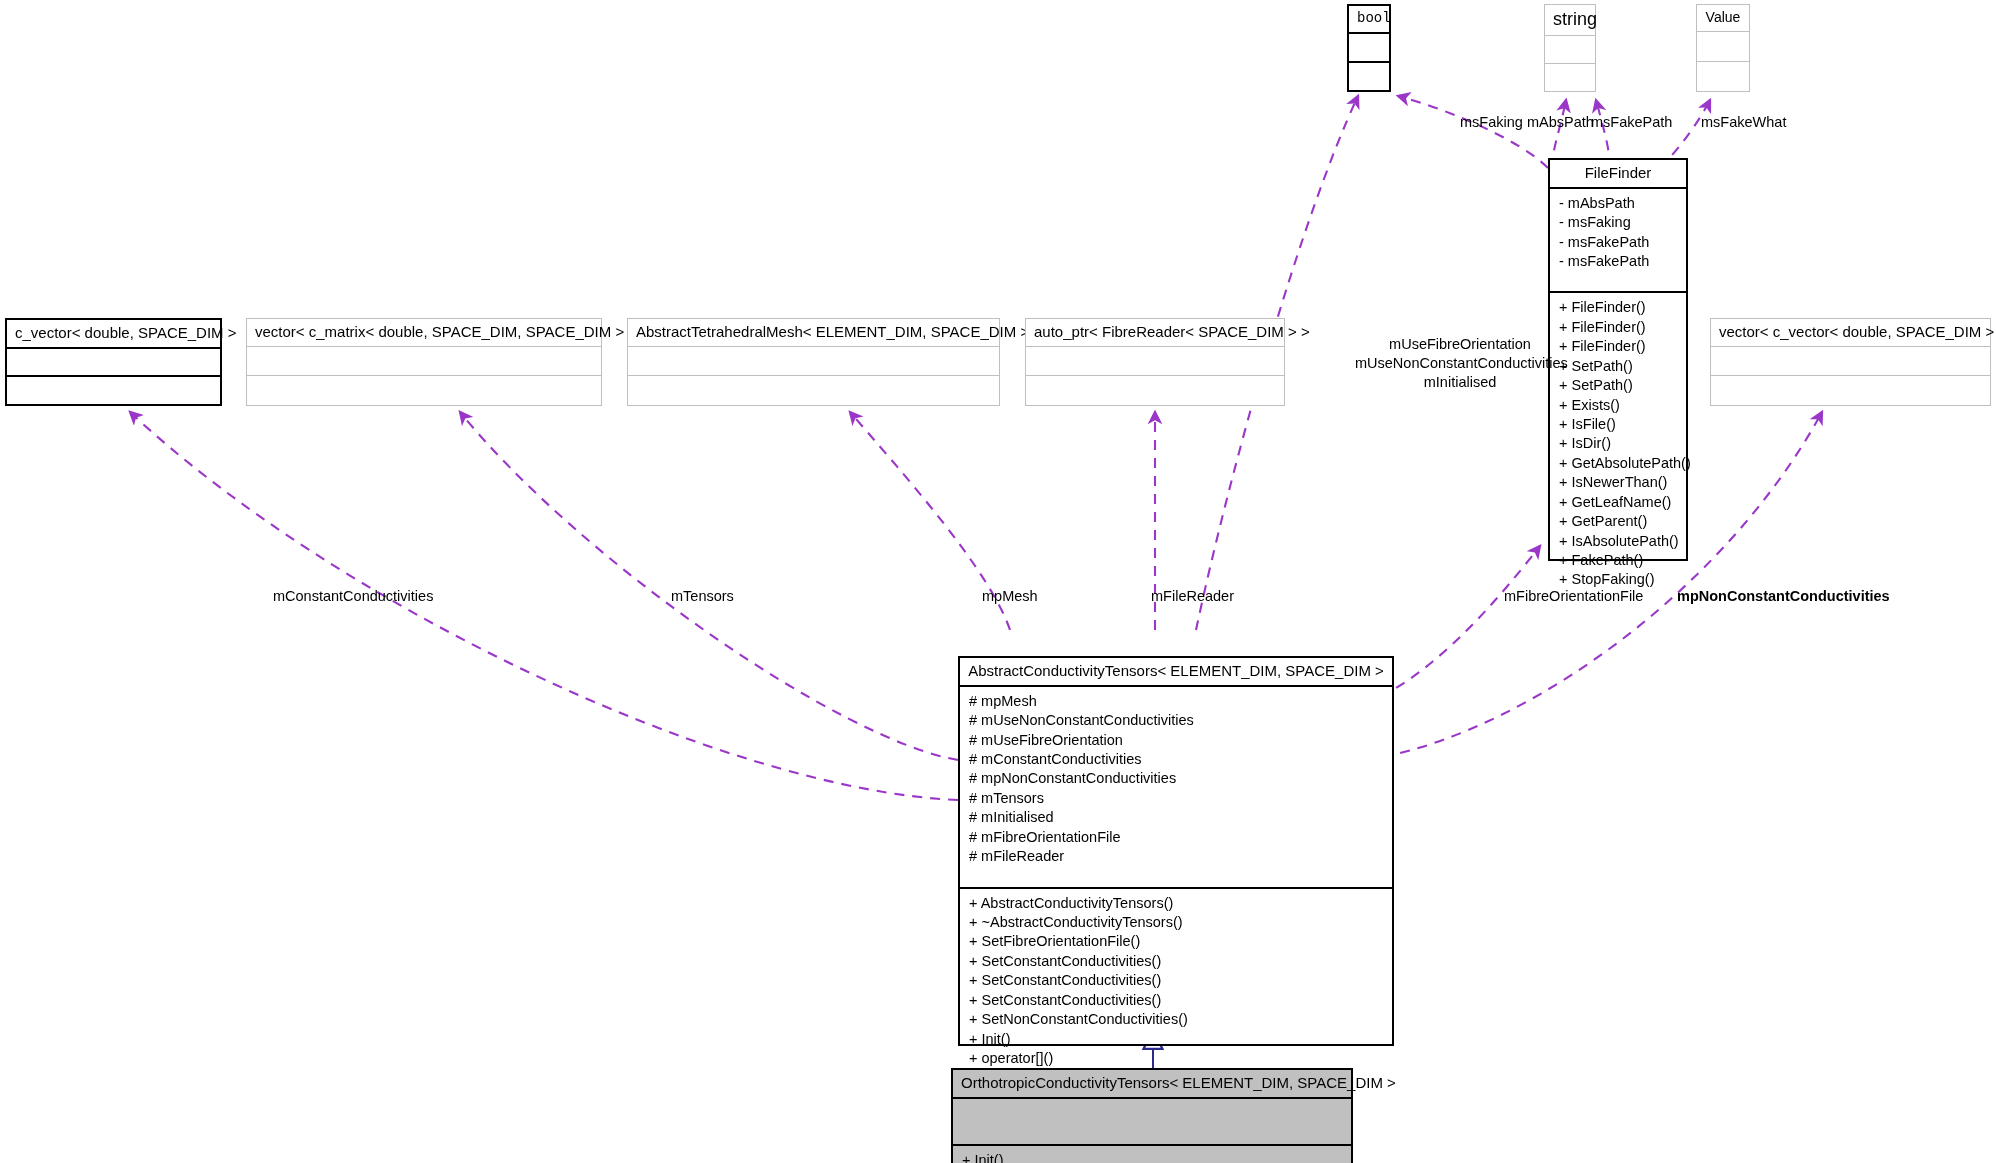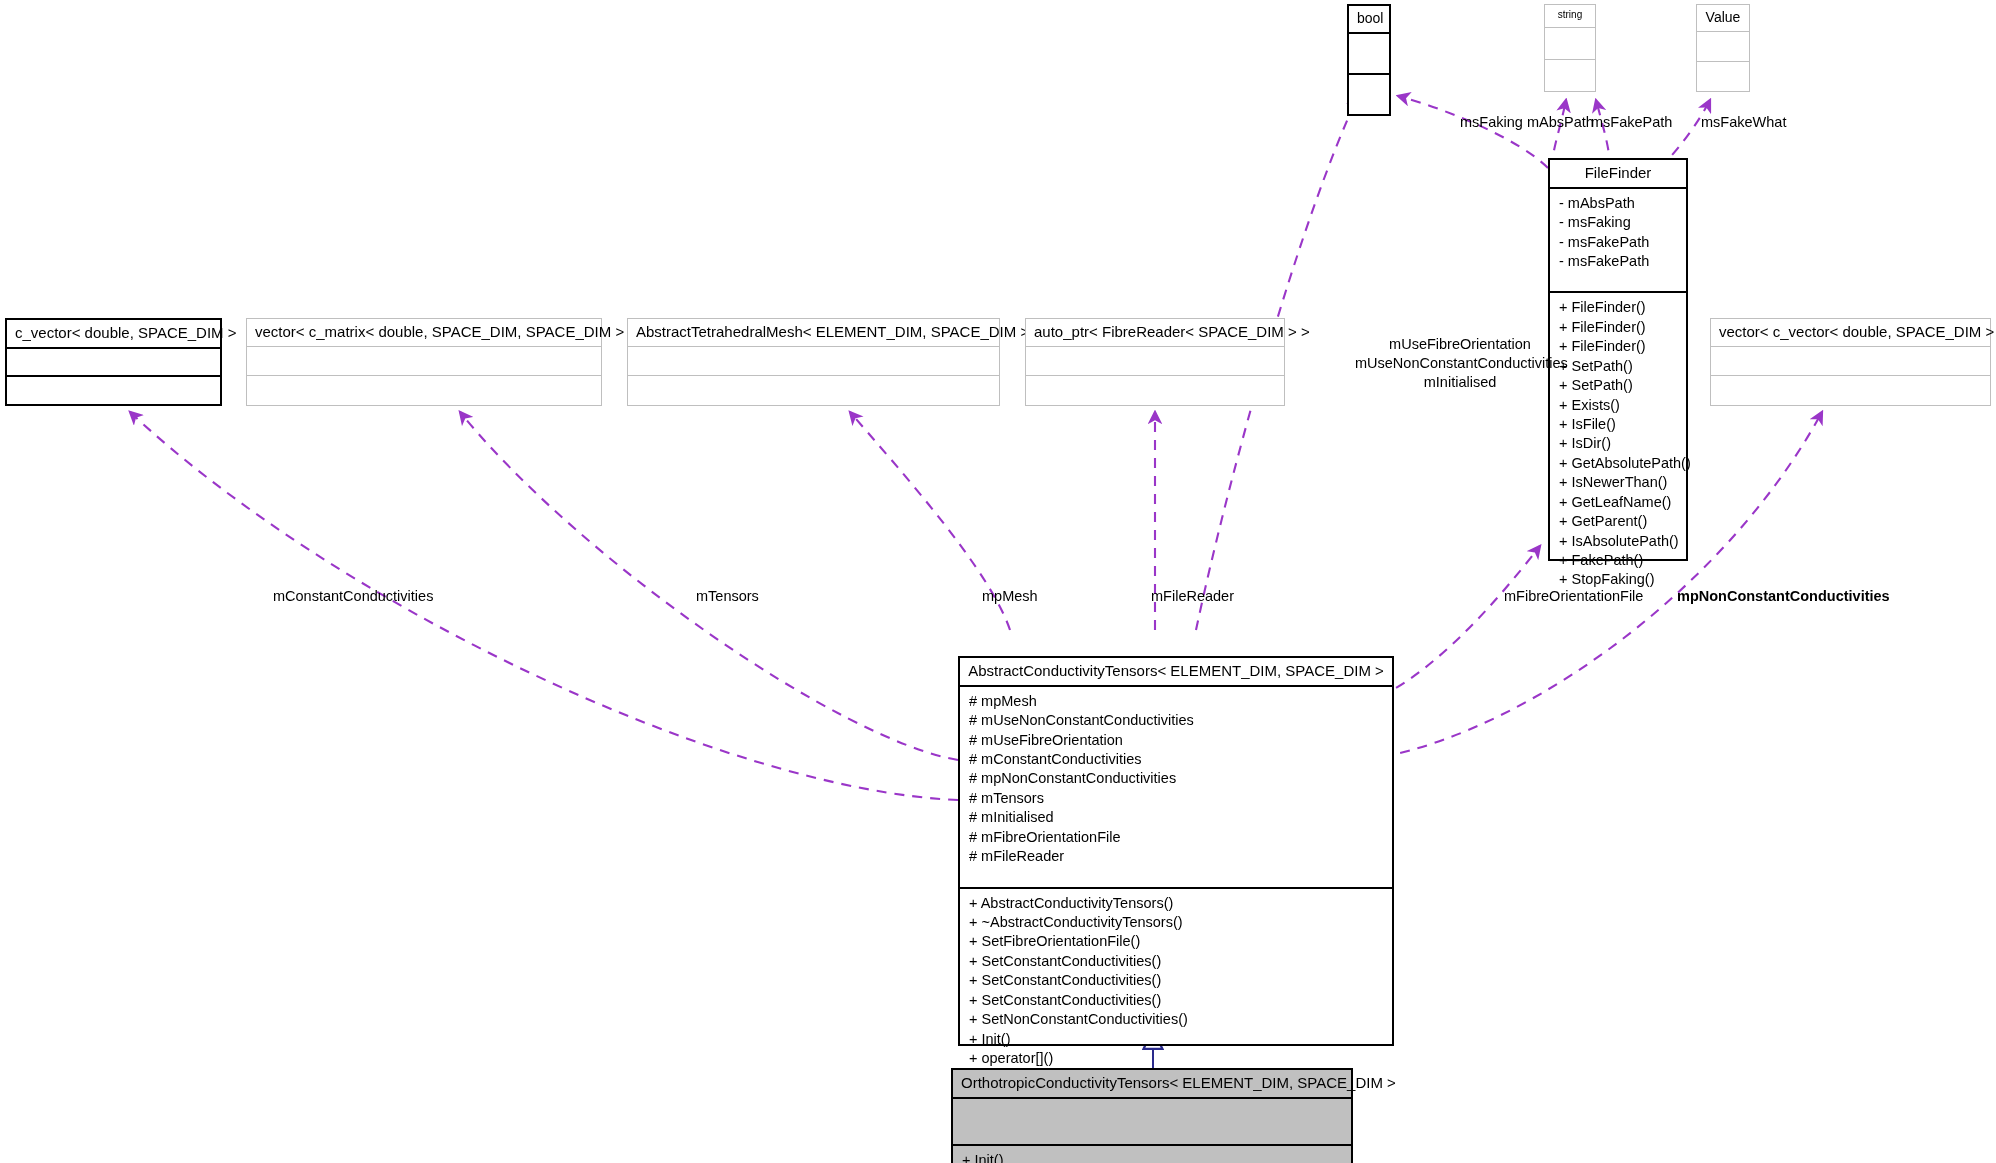--- a/index.html
+++ b/index.html
@@ -130,28 +130,28 @@
 
       <path d="M 1347 762 C 1500 750 1720 600 1822 412"></path>
     </g>
 
     <g stroke="#2a2a8c" stroke-width="2" fill="none" marker-end="url(#inherit)">
 
       <path d="M 1153 1068 L 1153 1030"></path>
     </g>
   </svg>
 
-  <div class="node thick" style="left:1347px; top:4px; width:44px; height:112px;">
+  <div class="node thick" style="left:1347px; top:4px; width:44px; height:88px;font-family:Liberation Mono, monospace;">
     <div class="title" style="font-size:14px;">bool</div>
     <div class="compartment sep grow"></div>
     <div class="compartment grow"></div>
   </div>
 
   <div class="node thin" style="left:1544px; top:4px; width:52px; height:88px;">
-    <div class="title" style="font-size:10px;">string</div>
+    <div class="title" style="font-size:18px;">string</div>
     <div class="compartment sep grow"></div>
     <div class="compartment grow"></div>
   </div>
 
   <div class="node thin" style="left:1696px; top:4px; width:54px; height:88px;">
     <div class="title" style="font-size:14px;">Value</div>
     <div class="compartment sep grow"></div>
     <div class="compartment grow"></div>
   </div>
 
@@ -255,21 +255,21 @@
   <div class="edge-label" style="left:1701px; top:113px;">msFakeWhat</div>
 
   <div class="edge-label center" style="left:1355px; top:335px; width:210px;">
     <div>mUseFibreOrientation</div>
     <div>mUseNonConstantConductivities</div>
     <div>mInitialised</div>
   </div>
 
   <div class="edge-label" style="left:273px; top:587px;">mConstantConductivities</div>
 
-  <div class="edge-label" style="left:696px; top:587px;text-align:right;">mTensors</div>
+  <div class="edge-label" style="left:671px; top:587px;text-align:right;">mTensors</div>
 
   <div class="edge-label" style="left:982px; top:587px;">mpMesh</div>
 
   <div class="edge-label" style="left:1151px; top:587px;">mFileReader</div>
 
   <div class="edge-label" style="left:1504px; top:587px;">mFibreOrientationFile</div>
 
   <div class="edge-label" style="left:1677px; top:587px;font-weight:bold;">mpNonConstantConductivities</div>
 
 </div>

